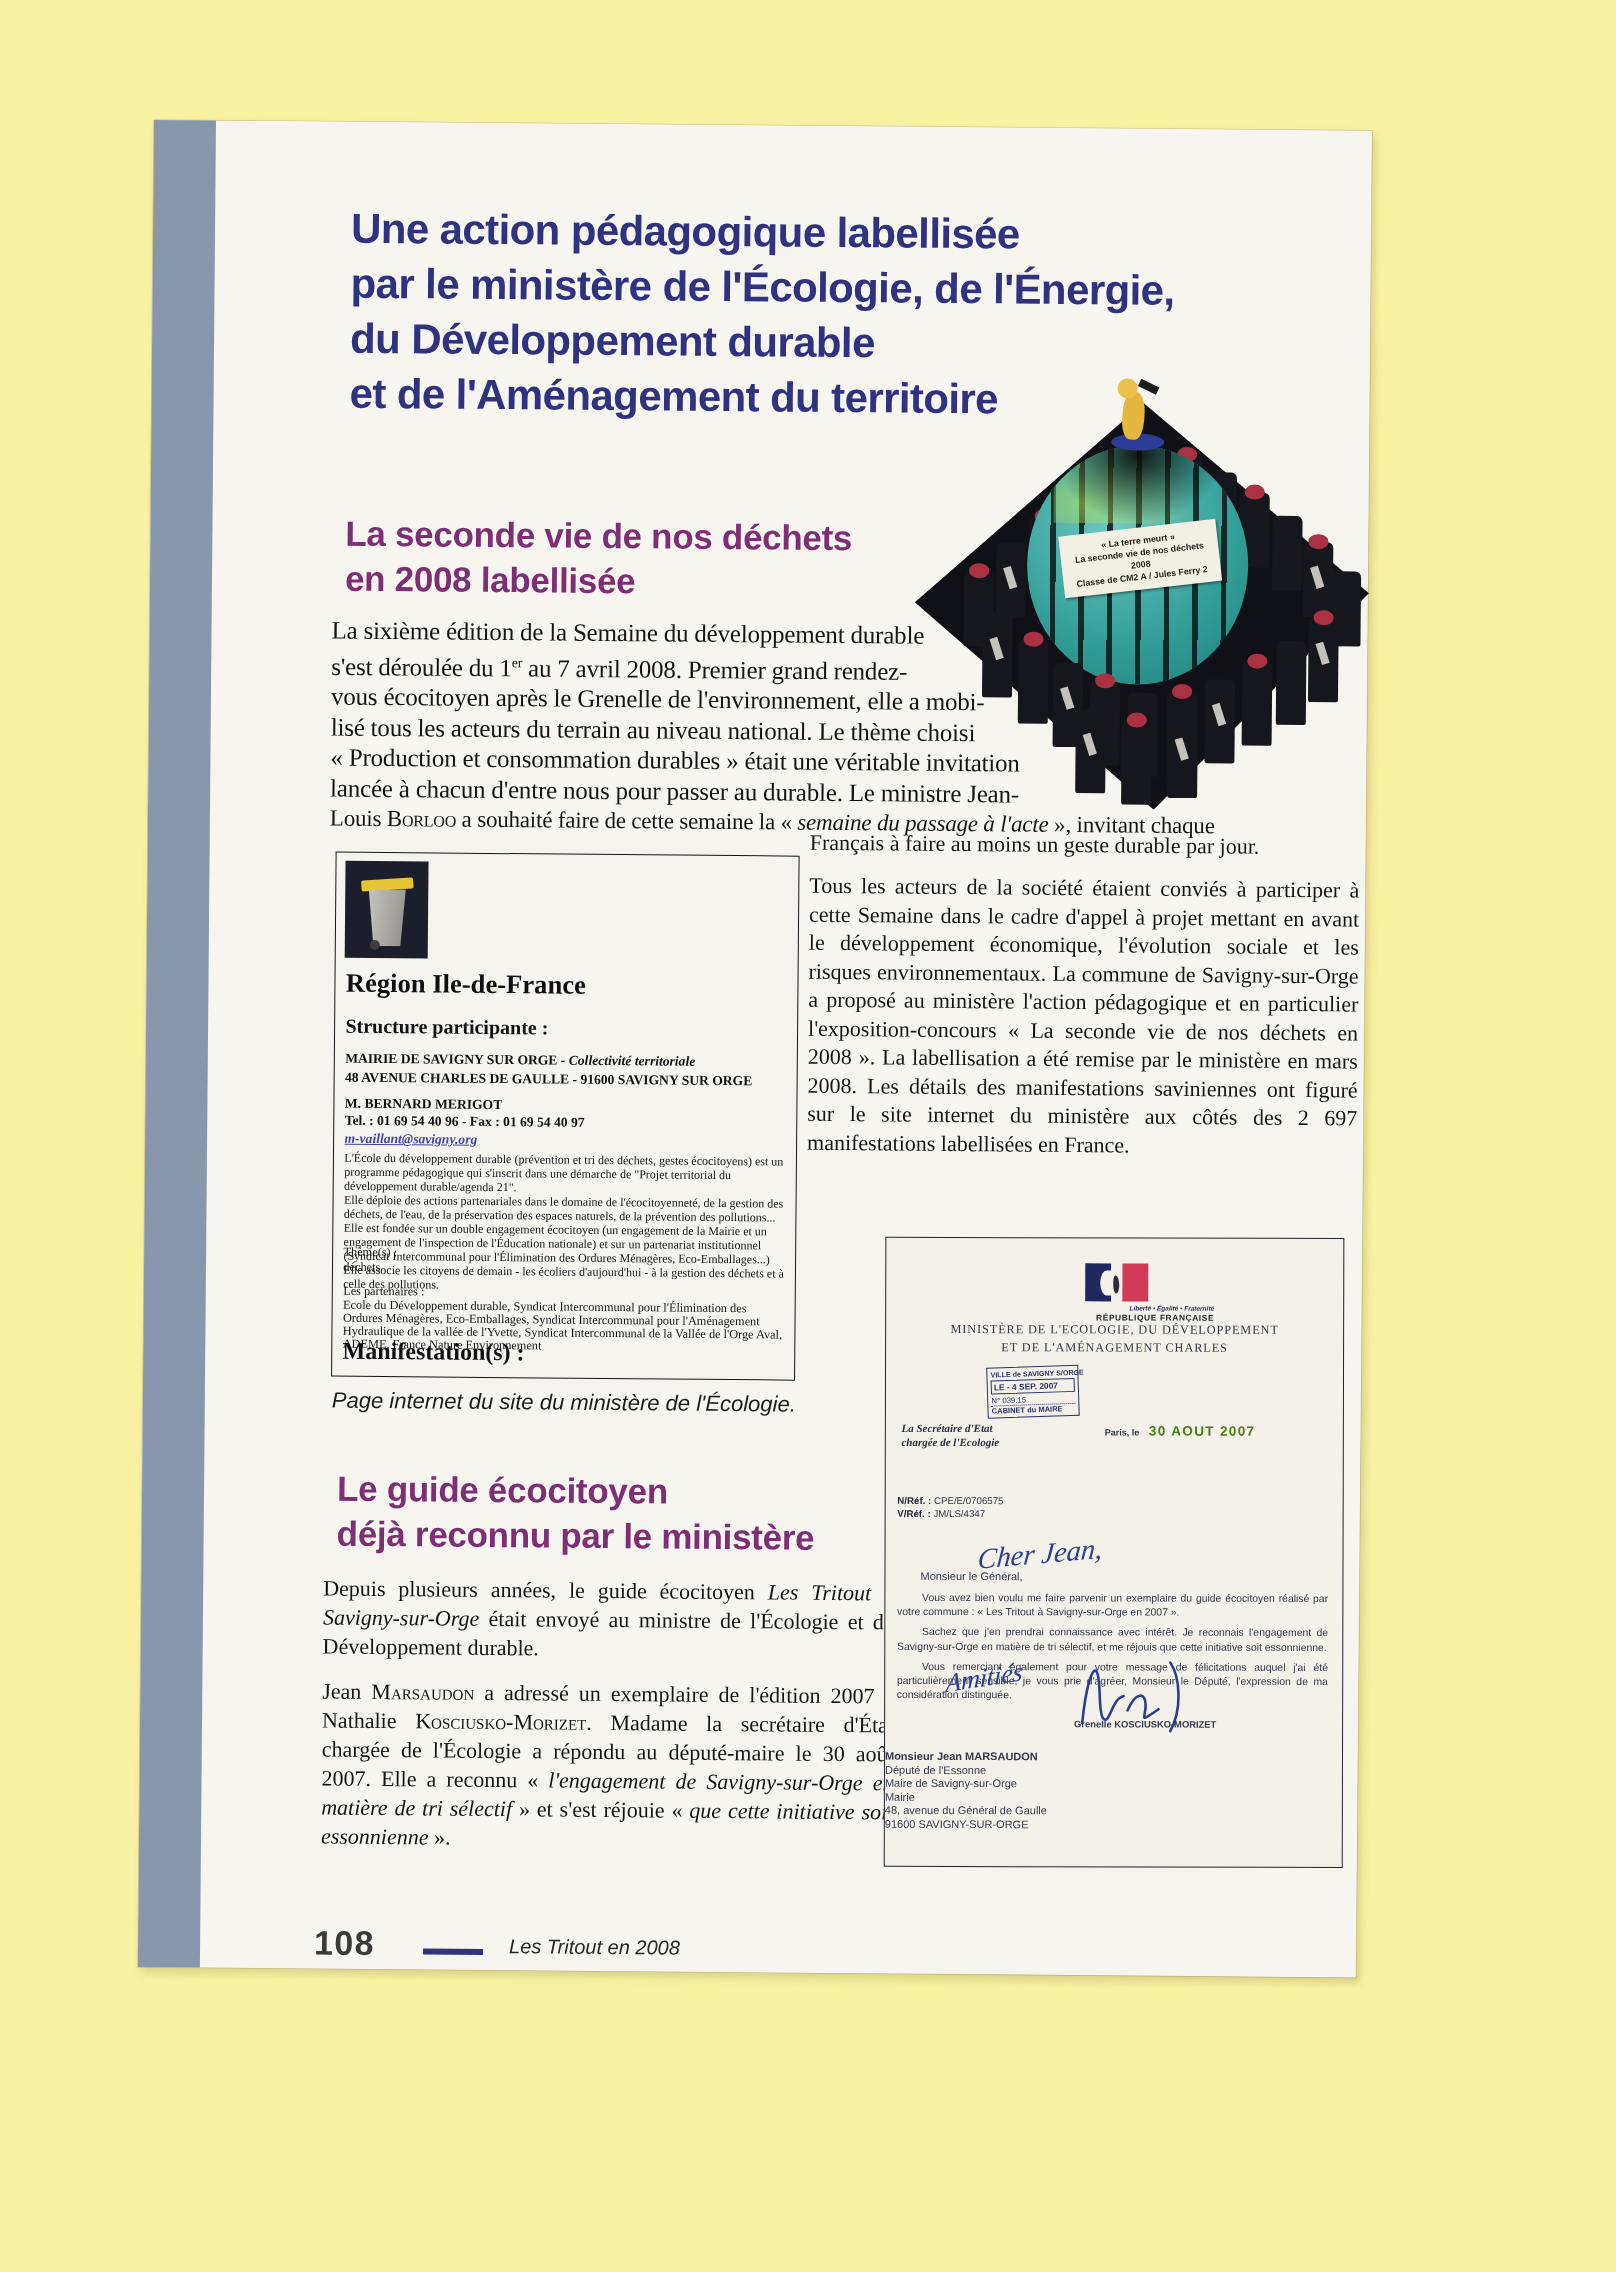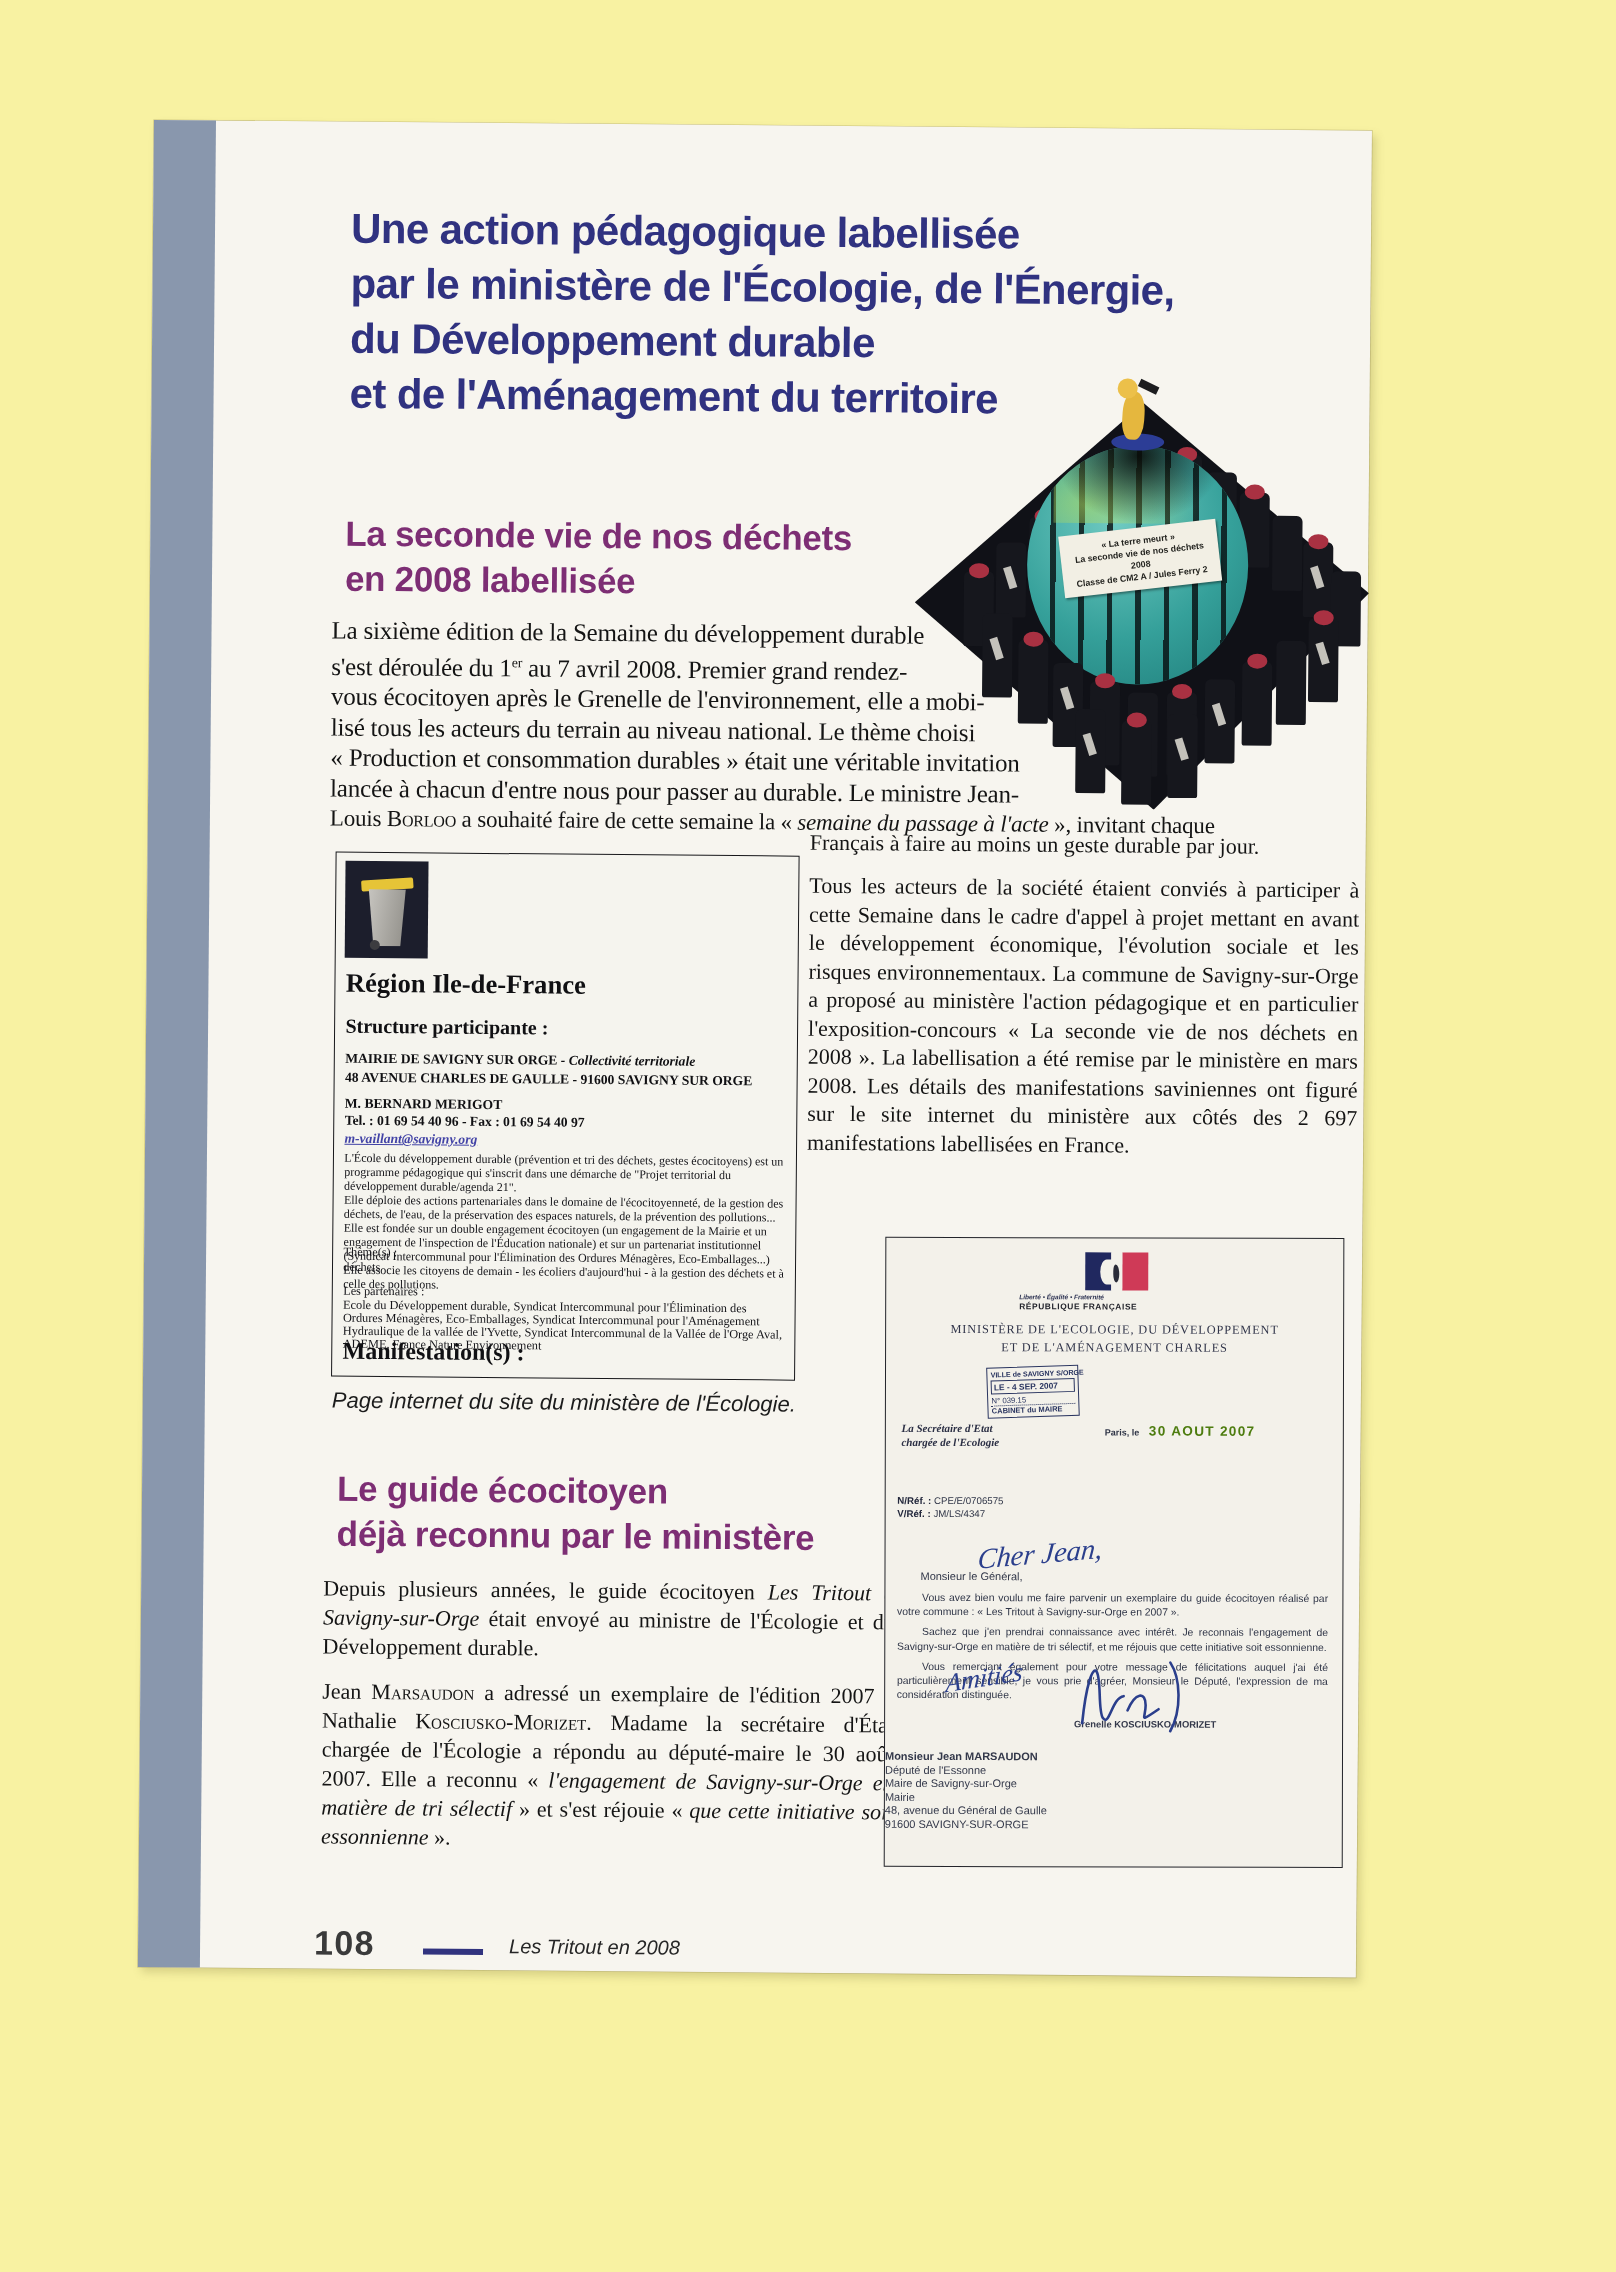--- a/index.html
+++ b/index.html
@@ -95,21 +95,21 @@
   .globe-ring{position:absolute;left:195px;top:52px;width:53px;height:17px;border-radius:50%;background:#2c3d96;z-index:5;}
   .duck-body{position:absolute;left:206px;top:10.4px;width:22px;height:48px;border-radius:45% 45% 40% 40%;background:#e5b73e;z-index:5;transform:rotate(3deg);}
   .duck-head{position:absolute;left:201px;top:-2.6px;width:19.5px;height:19.5px;border-radius:50%;background:#ecc04a;z-index:5;}
   .duck-item{position:absolute;left:222px;top:1.3px;width:19.5px;height:7.8px;background:#1d1d1f;transform:rotate(25deg);z-index:6;}
   
   .letter{
     left:743px;top:1109px;width:459px;height:630px;background:#f3f1ea;
     border:1.9px solid #23242a;box-sizing:border-box;transform:rotate(-0.35deg);
     font-family:"Liberation Sans",sans-serif;color:#2f3547;
   }
-  .marianne{position:absolute;left:133px;top:14px;width:195px;text-align:left;}
+  .marianne{position:absolute;left:133px;top:25px;width:195px;text-align:right;}
   .flag{display:flex;justify-content:center;}
   .flag-blue{width:26px;height:38px;background:#20285f;position:relative;}
   .flag-blue::after{content:'';position:absolute;right:-1.3px;top:6.5px;width:13px;height:25px;background:#f3f1ea;border-radius:50% 0 0 50%;}
   .flag-mid{width:10.4px;height:38px;background:#f3f1ea;position:relative;}
   .flag-mid::after{content:'';position:absolute;left:1.3px;top:11.7px;width:6.5px;height:18px;background:#2a2c38;border-radius:40% 60% 50% 50%;}
   .flag-red{width:26px;height:38px;background:#cf3a57;}
   .motto{font-size:6.5px;font-style:italic;font-weight:bold;color:#2a3050;margin-top:2.6px;}
   .republic{font-size:8.4px;font-weight:bold;letter-spacing:0.6px;color:#23242c;margin-top:1.3px;}
   .ministry{position:absolute;left:0;top:83px;width:100%;text-align:center;
     font-family:"Liberation Serif",serif;font-size:12.3px;line-height:17.5px;letter-spacing:0.9px;color:#303449;}

